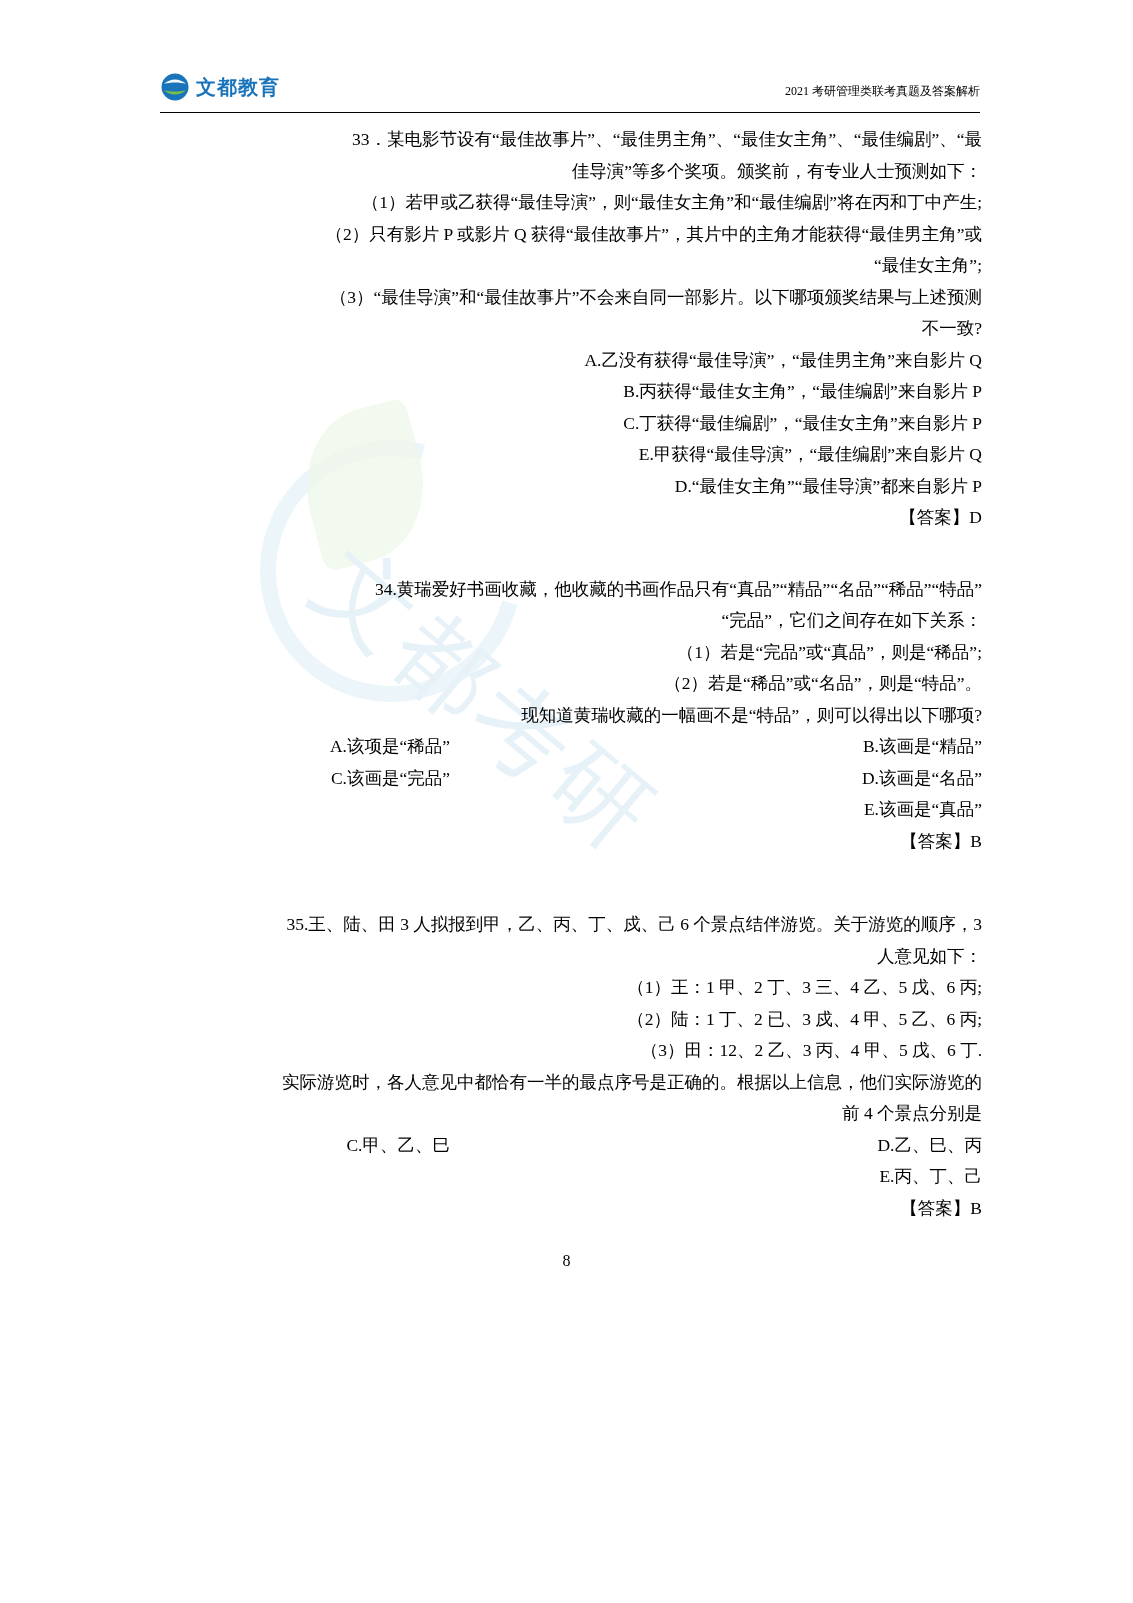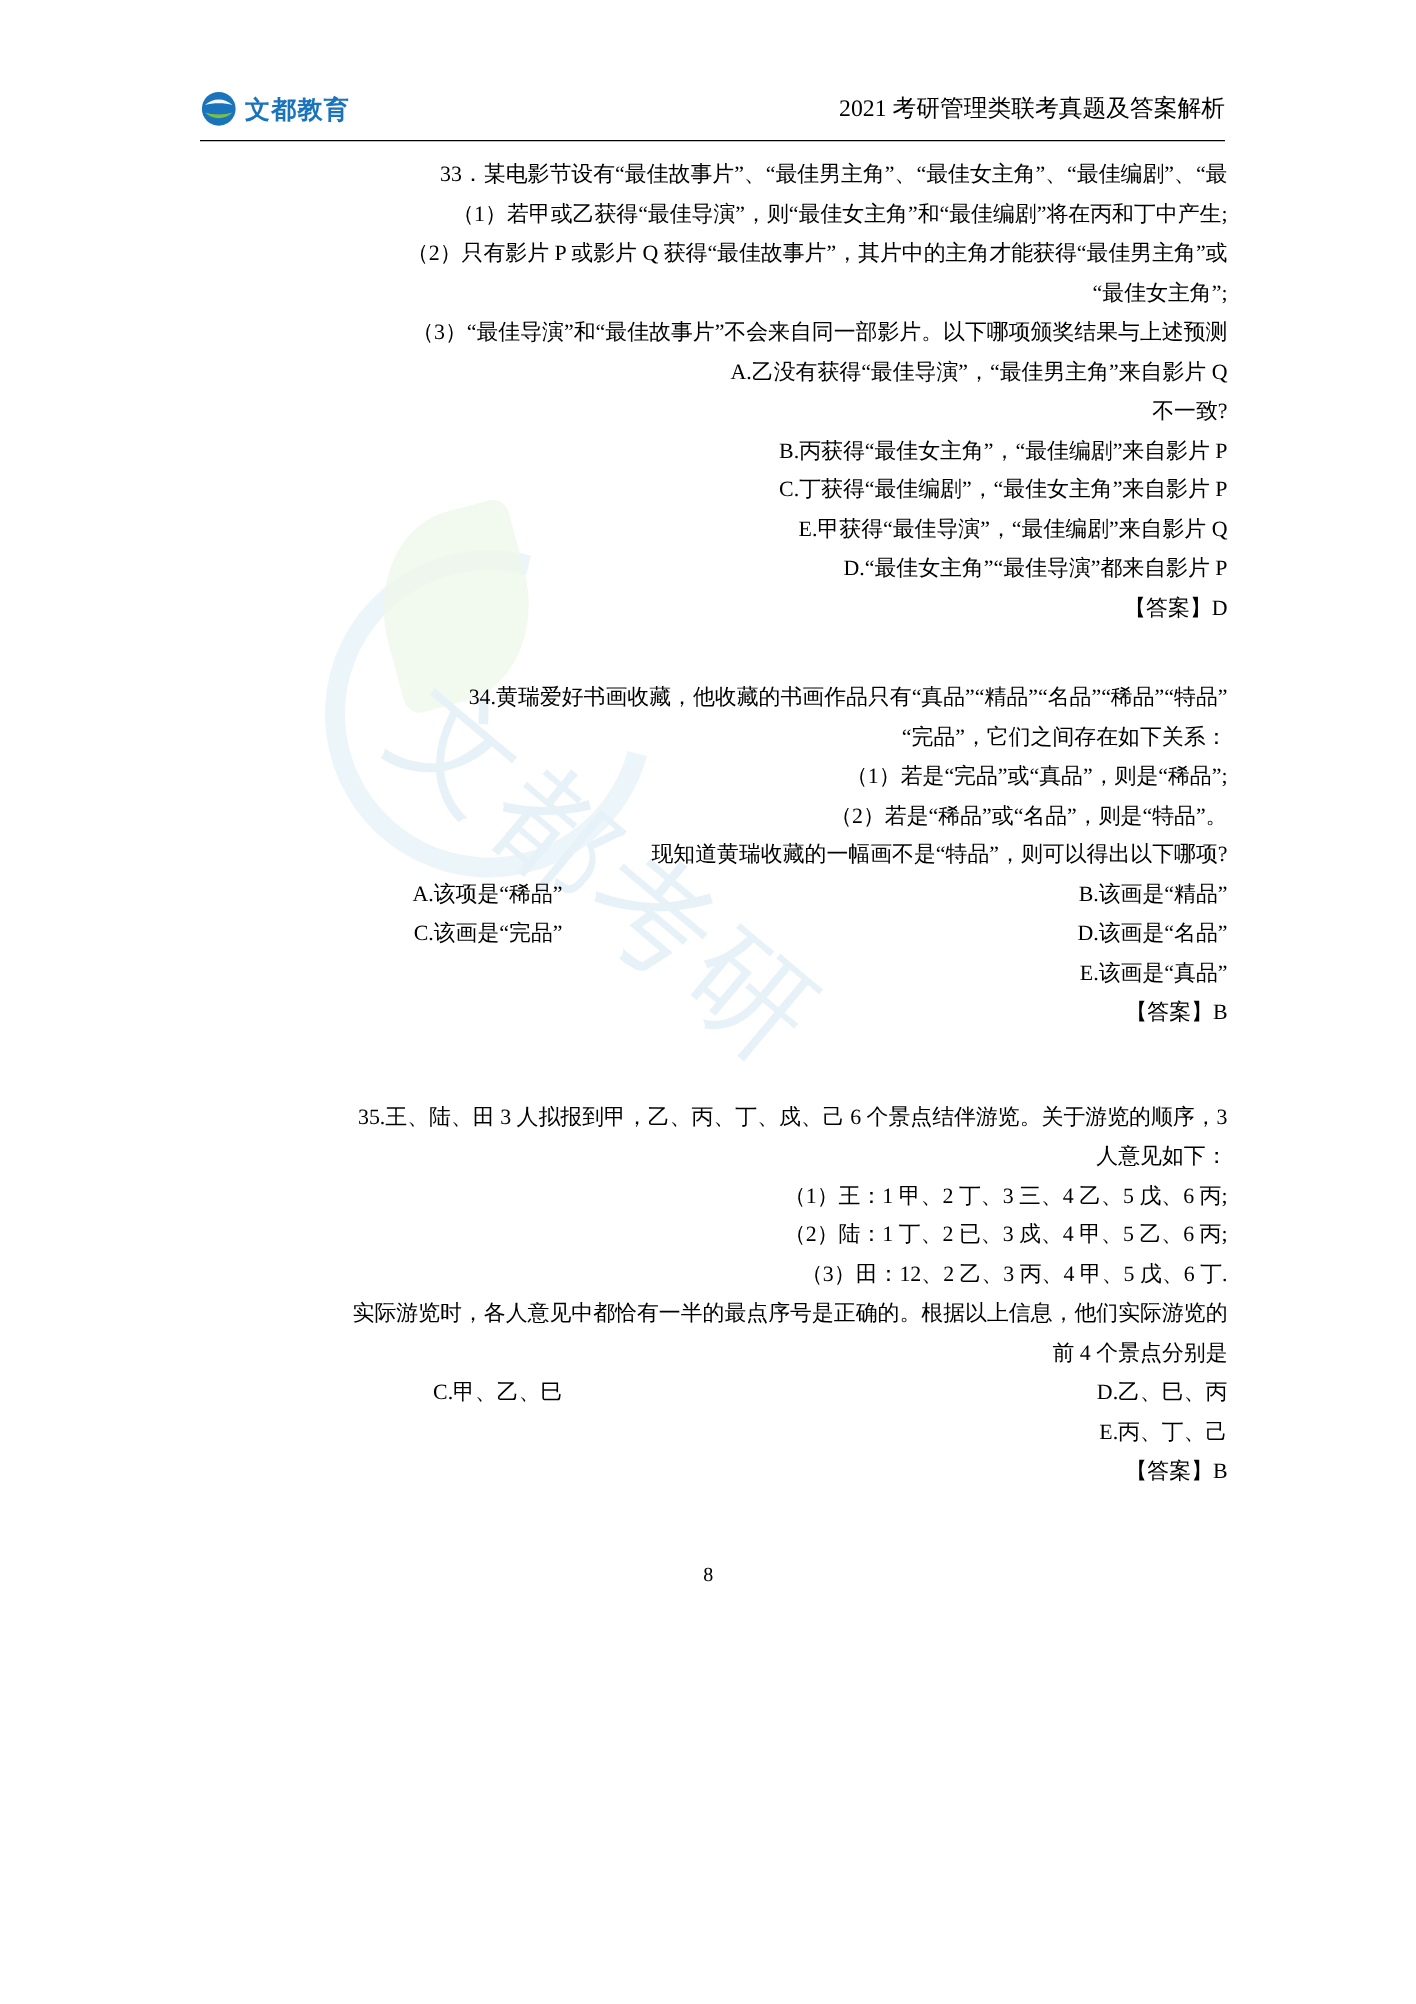--- a/index.html
+++ b/index.html
@@ -92,21 +92,21 @@
     flex: 0 0 auto;
   }
   .logo-text {
     font-family: "Liberation Sans", sans-serif;
     font-weight: bold;
     font-size: 20px;
     color: #1a74bb;
     letter-spacing: 1px;
   }
   .header-right {
-    font-size: 19px;
+    font-size: 12px;
     color: #000;
     font-family: "Liberation Serif", serif;
     padding-bottom: 2px;
   }
   .header-rule {
     position: absolute;
     left: 160px;
     top: 112px;
     width: 820px;
     height: 1px;
@@ -179,26 +179,27 @@
       </div>
       <div class="header-right">2021 考研管理类联考真题及答案解析</div>
     </div>
     <div class="header-rule"></div>
   </div>
 
   <div class="content">
 
     <div class="q-block">
       <div class="line">33．某电影节设有“最佳故事片”、“最佳男主角”、“最佳女主角”、“最佳编剧”、“最</div>
+      <div class="line">佳导演”等多个奖项。颁奖前，有专业人士预测如下：</div>
       <div class="line">（1）若甲或乙获得“最佳导演”，则“最佳女主角”和“最佳编剧”将在丙和丁中产生;</div>
       <div class="line">（2）只有影片 P 或影片 Q 获得“最佳故事片”，其片中的主角才能获得“最佳男主角”或</div>
       <div class="line">“最佳女主角”;</div>
       <div class="line">（3）“最佳导演”和“最佳故事片”不会来自同一部影片。以下哪项颁奖结果与上述预测</div>
+      <div class="line">不一致?</div>
       <div class="line">A.乙没有获得“最佳导演”，“最佳男主角”来自影片 Q</div>
-      <div class="line">不一致?</div>
       <div class="line">B.丙获得“最佳女主角”，“最佳编剧”来自影片 P</div>
       <div class="line">C.丁获得“最佳编剧”，“最佳女主角”来自影片 P</div>
       <div class="line">E.甲获得“最佳导演”，“最佳编剧”来自影片 Q</div>
       <div class="line">D.“最佳女主角”“最佳导演”都来自影片 P</div>
       <div class="line answer">【答案】D</div>
     </div>
 
     <div class="spacer-sm"></div>
 
     <div class="q-block">

